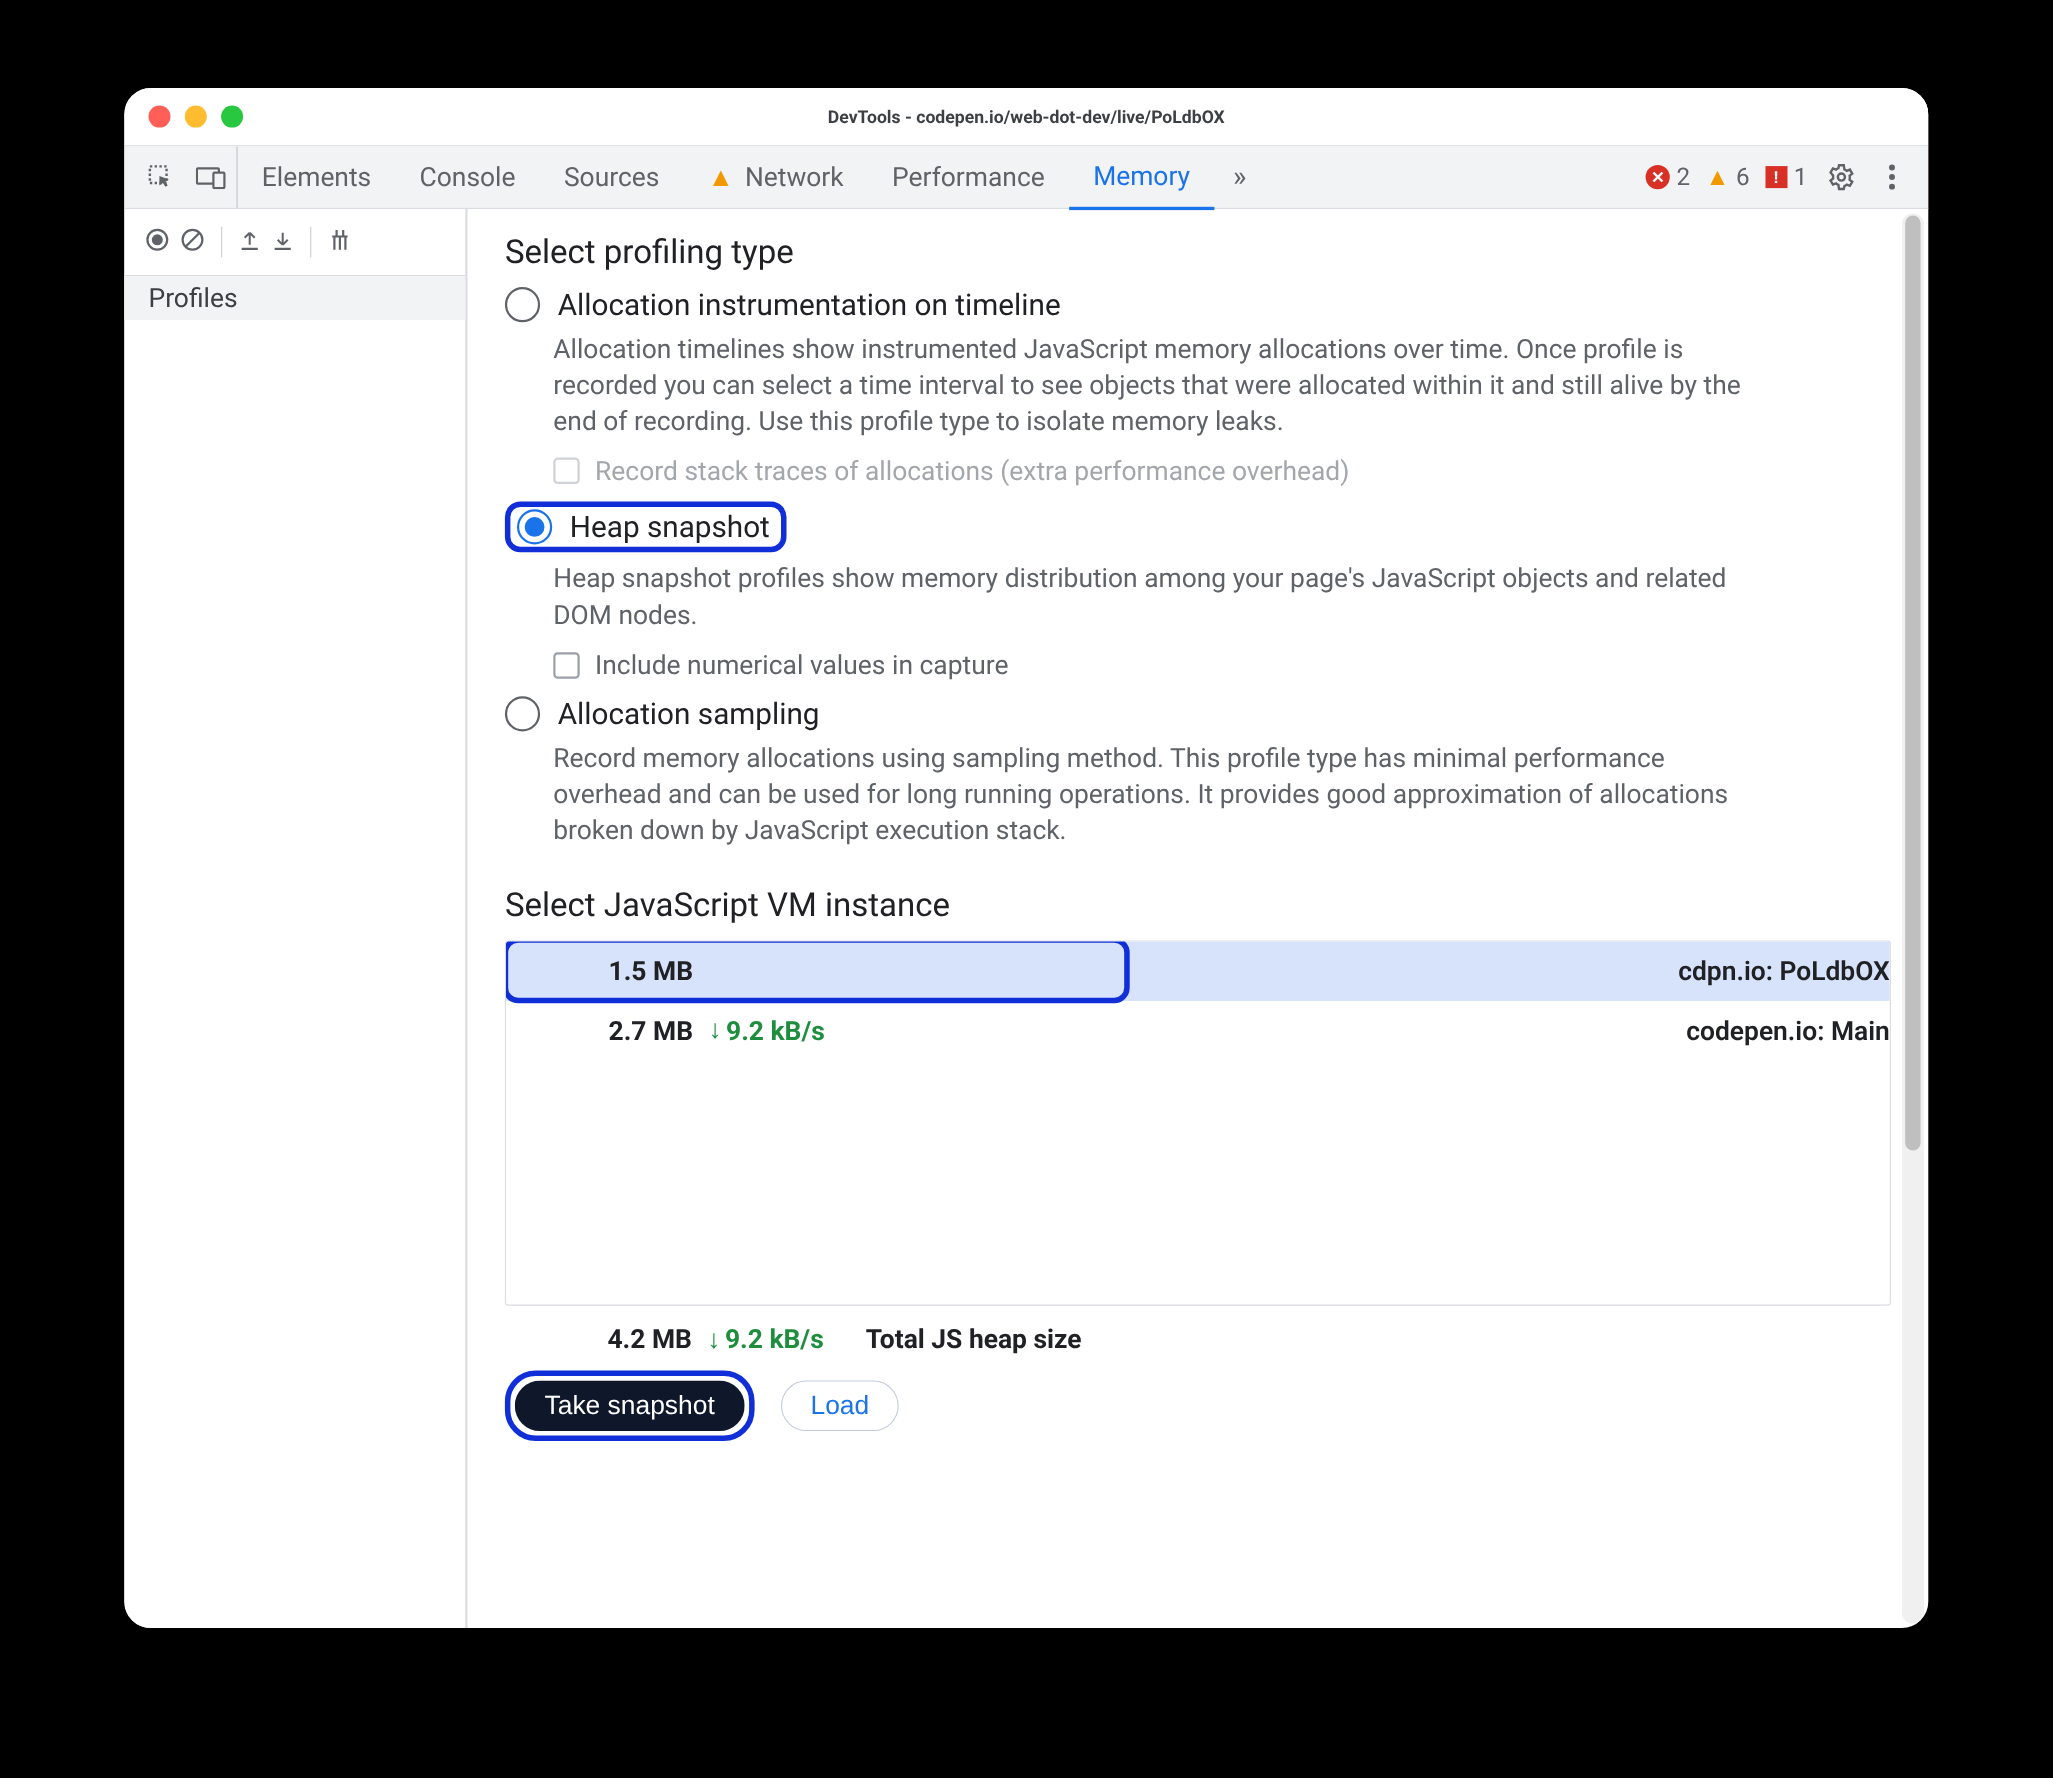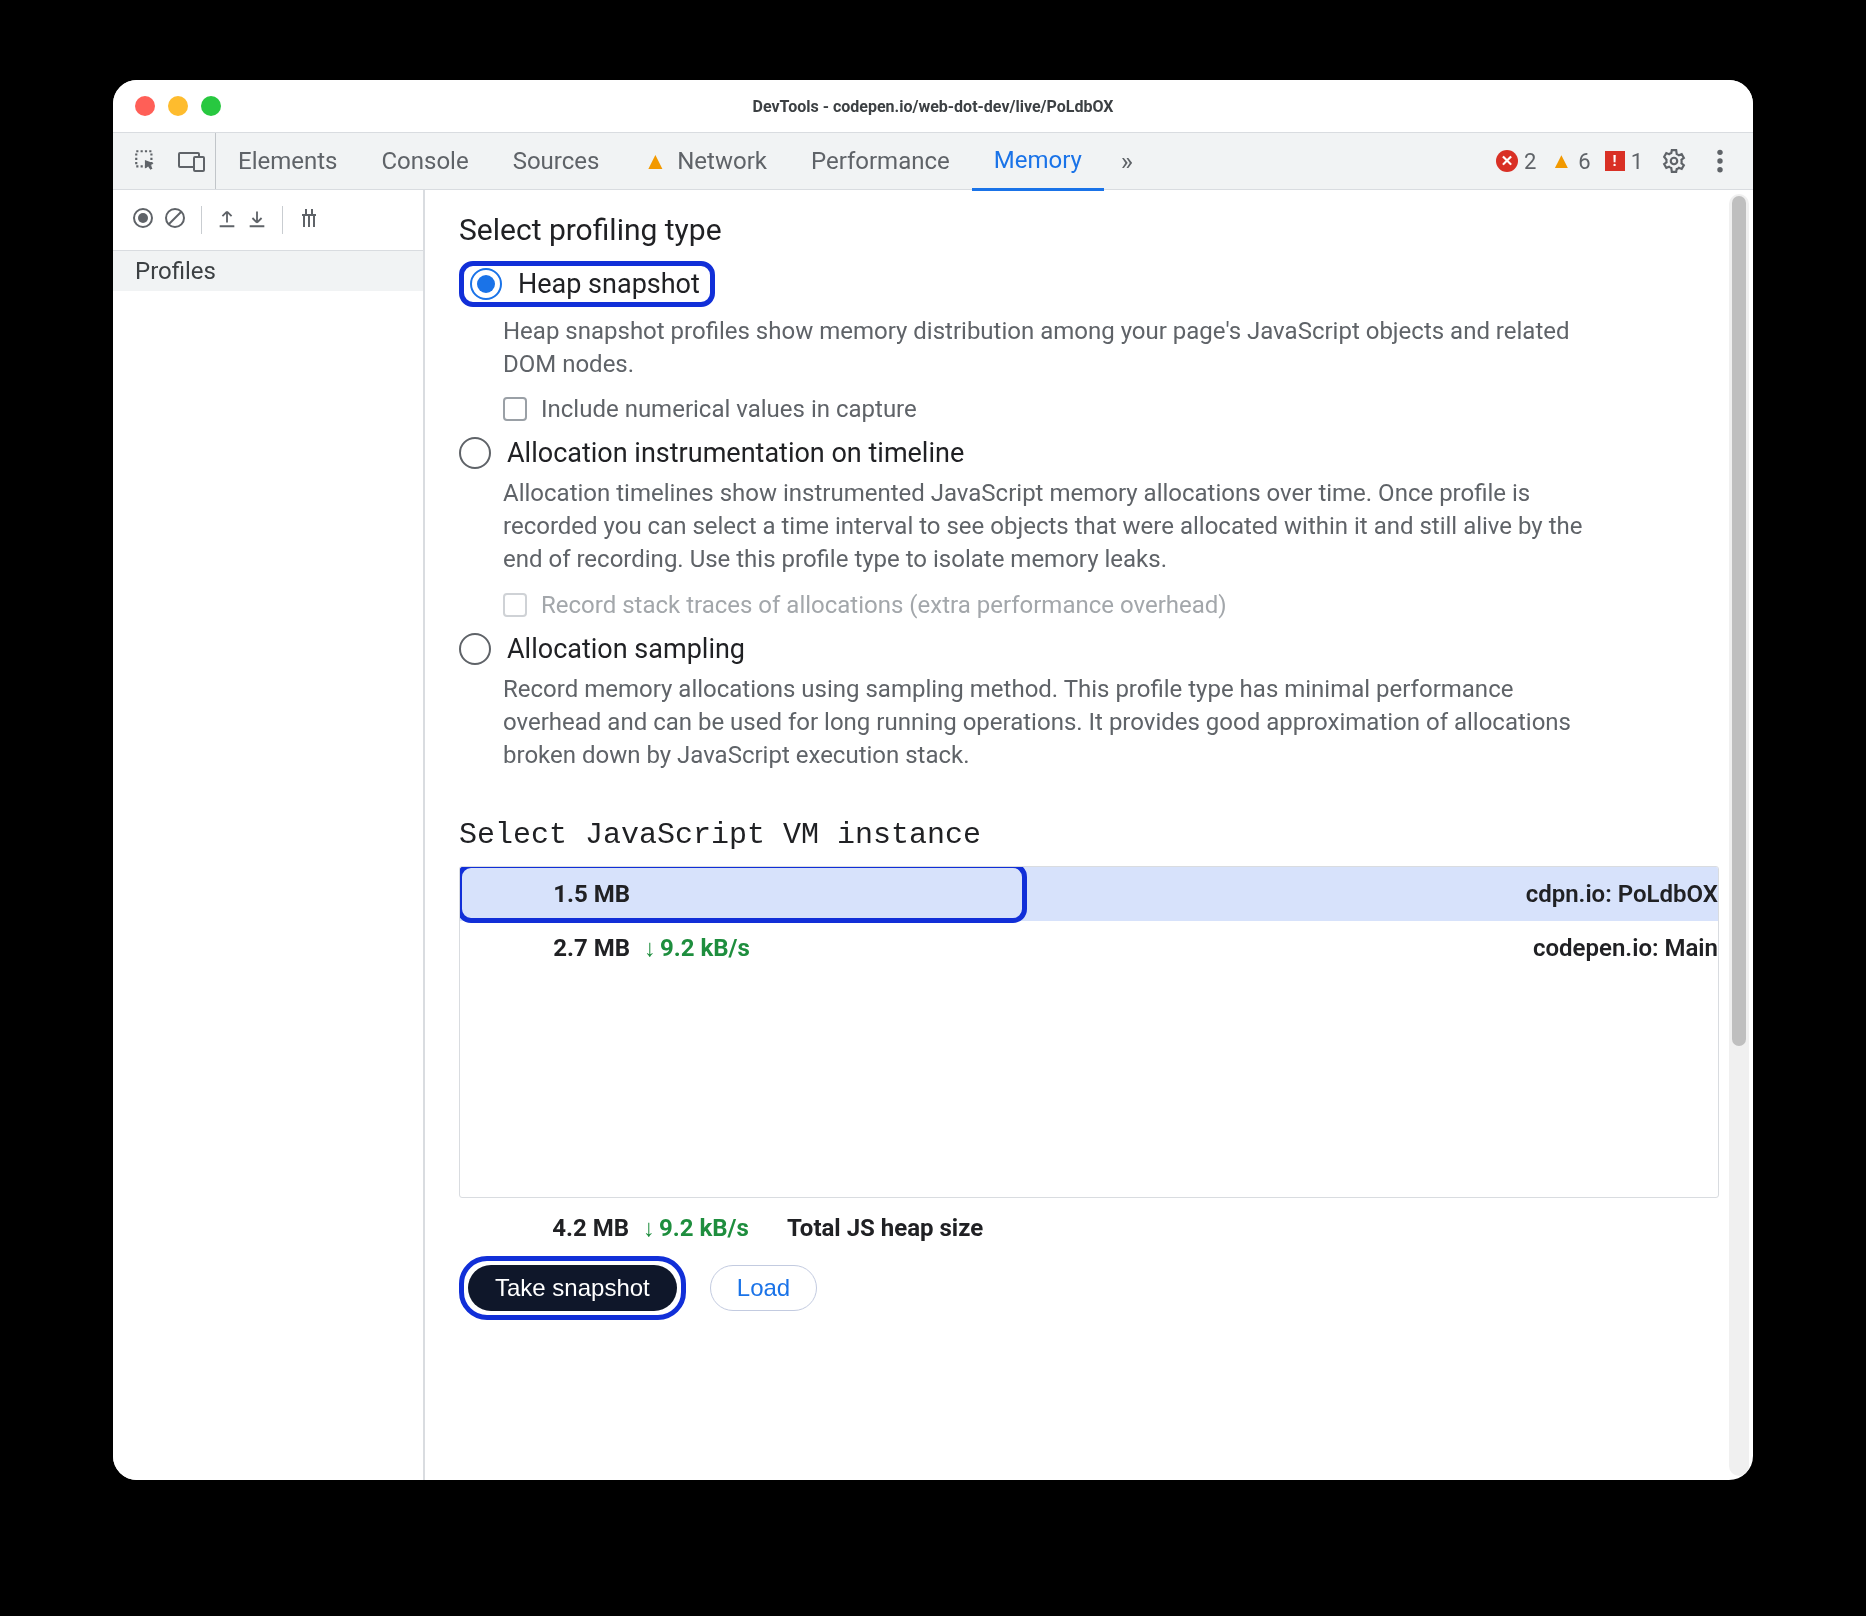--- a/index.html
+++ b/index.html
@@ -186,54 +186,54 @@
       </div>
 
       <div class="main">
         <div class="dt-scrollbar">
             <div class="dt-thumb"></div>
           </div>
 
         <h2>Select profiling type</h2>
 
         <div class="opt">
+          <span class="row">
+            <span class="radio"></span>
+            <span class="lab">Allocation instrumentation on timeline</span>
+          </span>
+          <div class="desc">Allocation timelines show instrumented JavaScript memory allocations over time. Once profile is recorded you can select a time interval to see objects that were allocated within it and still alive by the end of recording. Use this profile type to isolate memory leaks.</div>
+          <div class="sub disabled">
+            <span class="cb"></span>
+            <span>Record stack traces of allocations (extra performance overhead)</span>
+          </div>
+        </div>
+
+        <div class="opt">
           <span class="hl">
             <span class="row">
               <span class="radio checked"></span>
               <span class="lab">Heap snapshot</span>
             </span>
           </span>
           <div class="desc">Heap snapshot profiles show memory distribution among your page's JavaScript objects and related DOM nodes.</div>
           <div class="sub">
             <span class="cb"></span>
             <span>Include numerical values in capture</span>
           </div>
         </div>
 
         <div class="opt">
           <span class="row">
             <span class="radio"></span>
-            <span class="lab">Allocation instrumentation on timeline</span>
-          </span>
-          <div class="desc">Allocation timelines show instrumented JavaScript memory allocations over time. Once profile is recorded you can select a time interval to see objects that were allocated within it and still alive by the end of recording. Use this profile type to isolate memory leaks.</div>
-          <div class="sub disabled">
-            <span class="cb"></span>
-            <span>Record stack traces of allocations (extra performance overhead)</span>
-          </div>
-        </div>
-
-        <div class="opt">
-          <span class="row">
-            <span class="radio"></span>
             <span class="lab">Allocation sampling</span>
           </span>
           <div class="desc">Record memory allocations using sampling method. This profile type has minimal performance overhead and can be used for long running operations. It provides good approximation of allocations broken down by JavaScript execution stack.</div>
         </div>
 
-        <h2 style="margin-top:46px;font-family:Liberation Mono, monospace;">Select JavaScript VM instance</h2>
+        <h2 style="margin-top:34px;">Select JavaScript VM instance</h2>
 
         <div class="vm-box" style="position:relative;">
           <div class="vm-row sel">
             <div class="c-size">1.5 MB</div>
             <div class="c-rate"></div>
             <div class="c-name">cdpn.io: PoLdbOX</div>
           </div>
           <div class="vm-row">
             <div class="c-size">2.7 MB</div>
             <div class="c-rate">

